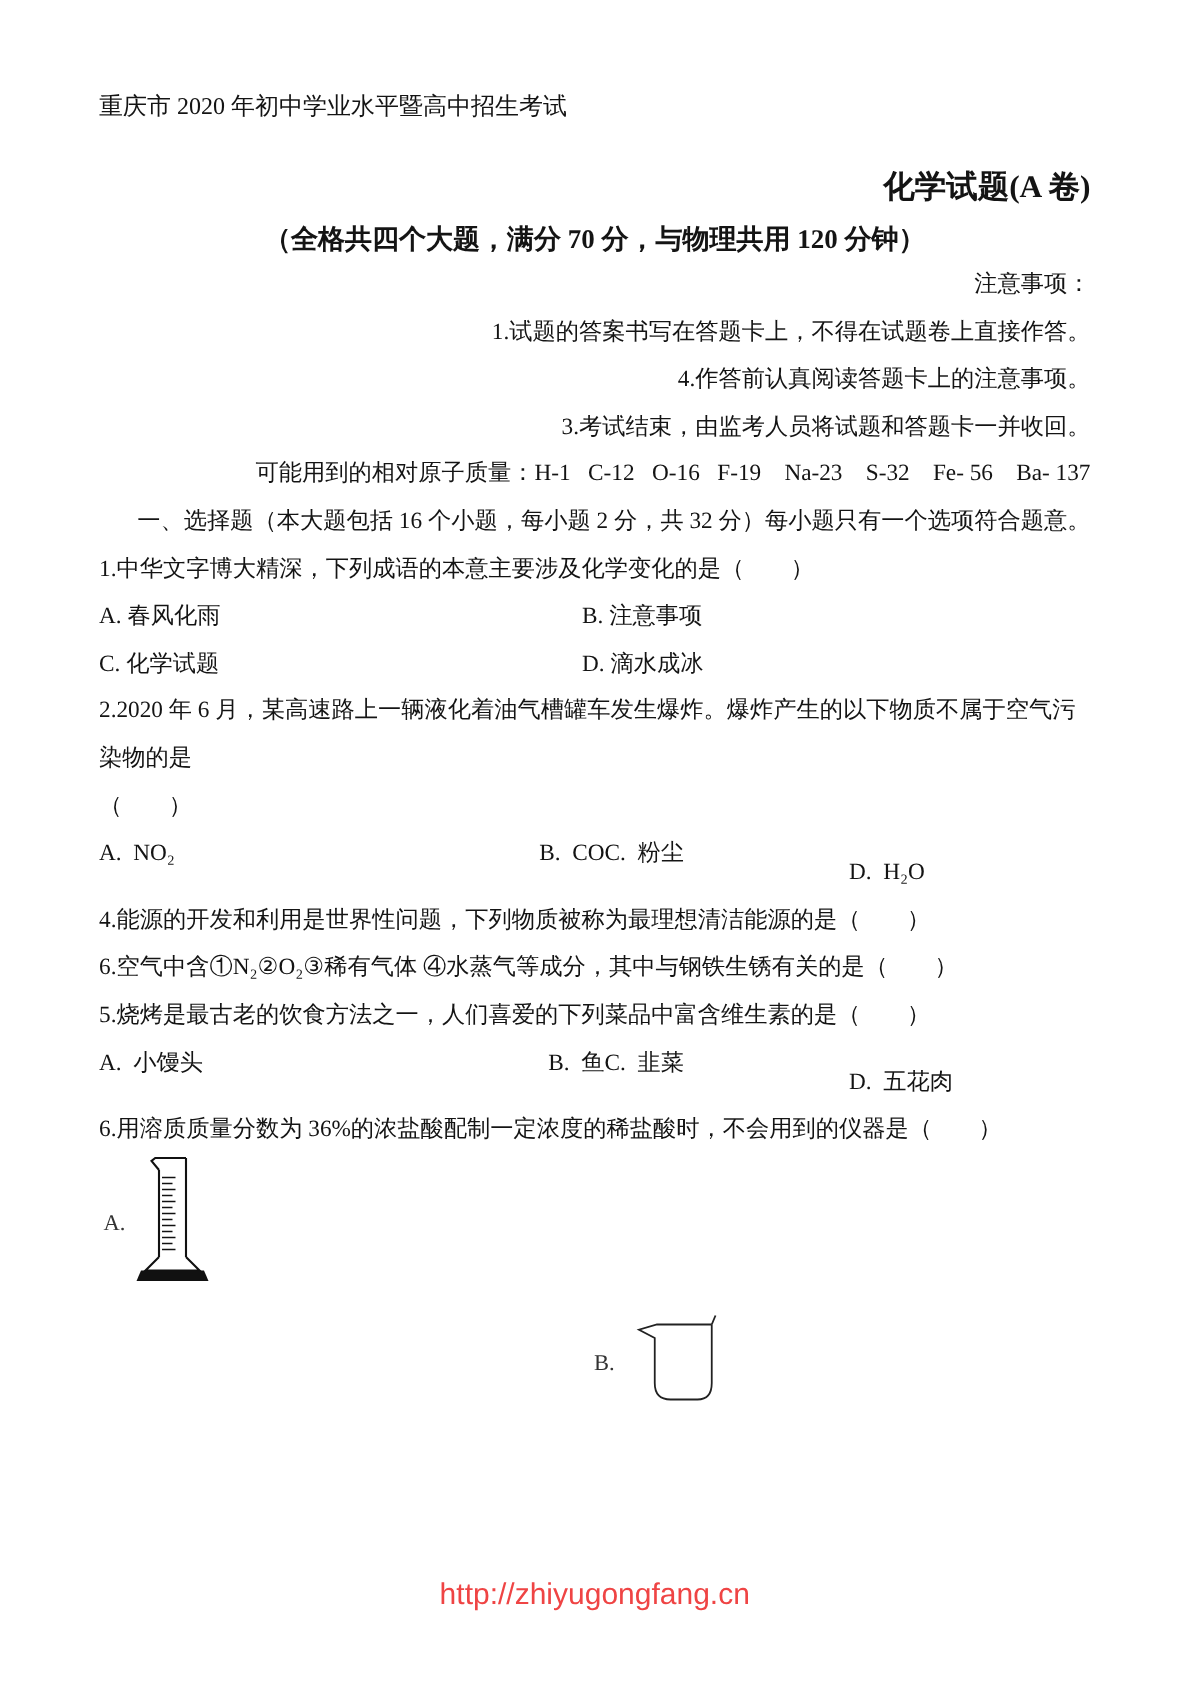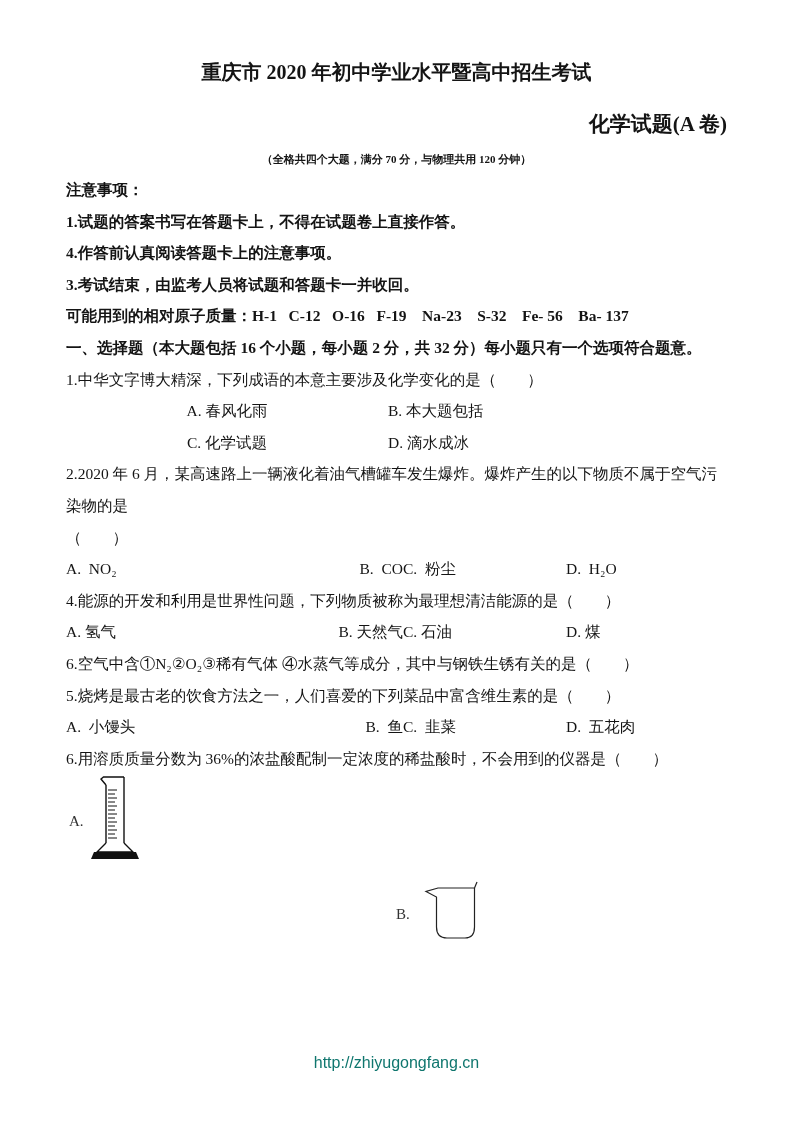--- a/index.html
+++ b/index.html
@@ -3,56 +3,56 @@
 <meta charset="utf-8">
 <style>
   html,body { margin:0; padding:0; background:#ffffff; }
   .page {
     position:relative; width:793px; height:1122px; margin:0 auto;
     background:#ffffff; overflow:hidden; color:#141414;
     font-family:"Liberation Serif","DejaVu Serif",serif;
   }
   .content { padding:58px 66px 0 66px; }
   .exam-title {
-    font-size:20px; font-weight:700; text-align:center; line-height:28px;
+    font-size:16px; font-weight:400; line-height:28px;
     white-space:pre-wrap;
   }
   .exam-subtitle {
     font-size:21px; font-weight:700; text-align:right; line-height:28px;
     margin-top:24px; white-space:pre-wrap;
   }
   .exam-meta {
-    font-size:11px; font-weight:700; text-align:center; line-height:22px;
+    font-size:18px; font-weight:700; text-align:center; line-height:22px;
     margin-top:10px; white-space:pre-wrap;
   }
   .doc-line {
     font-size:15.5px; line-height:31.6px; white-space:pre-wrap; margin:0;
   }
-  .bold { font-weight:700; }
+  .bold { font-weight:400;text-align:right; }
   .notes-start { margin-top:4px; }
   .opts { display:flex; }
   .opt { white-space:pre-wrap; }
   .opts-4 .opt:nth-child(1){ width:168px; }
   .opts-4 .opt:nth-child(2){ width:169px;text-align:right; }
   .opts-4 .opt:nth-child(3){ width:163px; }
-  .opts-4 .opt:nth-child(4){ flex:1; }
-  .opts-2 .opt:nth-child(1){ width:322px;text-align:center; }
+  .opts-4 .opt:nth-child(4){ flex:1;margin-top:13px; }
+  .opts-2 .opt:nth-child(1){ width:322px; }
   .opts-2 .opt:nth-child(2){ flex:1; }
   .figures { position:relative; height:200px; }
   .fig-label {
     position:absolute; font-size:15px; line-height:18px; color:#333;
     white-space:pre;
   }
   .fig-label-a { left:3px; top:38px; }
   .fig-label-b { left:330px; top:131px; }
   .fig-cylinder { position:absolute; left:24px; top:2px; }
   .fig-beaker  { position:absolute; left:356px; top:106px; }
   .footer-url {
     position:absolute; left:0; right:0; top:1053px; text-align:center;
-    color:#0f766e; font-size:16px; line-height:20px;
+    color:#ef4444; font-size:20px; line-height:20px;
     font-family:"Liberation Sans","DejaVu Sans",sans-serif;
   }
 </style>
 </head>
 <body>
 
 <div class="page">
   <div class="content">
 
     <div class="exam-title">重庆市 2020 年初中学业水平暨高中招生考试</div>
@@ -63,43 +63,37 @@
     <p class="doc-line bold">1.试题的答案书写在答题卡上，不得在试题卷上直接作答。</p>
     <p class="doc-line bold">4.作答前认真阅读答题卡上的注意事项。</p>
     <p class="doc-line bold">3.考试结束，由监考人员将试题和答题卡一并收回。</p>
 
     <p class="doc-line bold">可能用到的相对原子质量：H-1   C-12   O-16   F-19    Na-23    S-32    Fe- 56    Ba- 137</p>
     <p class="doc-line bold">一、选择题（本大题包括 16 个小题，每小题 2 分，共 32 分）每小题只有一个选项符合题意。</p>
 
     <p class="doc-line">1.中华文字博大精深，下列成语的本意主要涉及化学变化的是（        ）</p>
     <div class="doc-line opts opts-2">
       <div class="opt">A. 春风化雨</div>
-      <div class="opt">B. 本大题包括</div>
+      <div class="opt">B. 注意事项</div>
     </div>
     <div class="doc-line opts opts-2">
       <div class="opt">C. 化学试题</div>
       <div class="opt">D. 滴水成冰</div>
     </div>
 
     <p class="doc-line">2.2020 年 6 月，某高速路上一辆液化着油气槽罐车发生爆炸。爆炸产生的以下物质不属于空气污染物的是</p>
     <p class="doc-line">（        ）</p>
     <div class="doc-line opts opts-4">
       <div class="opt">A.  NO₂</div>
       <div class="opt">B.  CO</div>
       <div class="opt">C.  粉尘</div>
       <div class="opt">D.  H₂O</div>
     </div>
 
     <p class="doc-line">4.能源的开发和利用是世界性问题，下列物质被称为最理想清洁能源的是（        ）</p>
-    <div class="doc-line opts opts-4">
-      <div class="opt">A. 氢气</div>
-      <div class="opt">B. 天然气</div>
-      <div class="opt">C. 石油</div>
-      <div class="opt">D. 煤</div>
-    </div>
 
     <p class="doc-line">6.空气中含①N₂②O₂③稀有气体 ④水蒸气等成分，其中与钢铁生锈有关的是（        ）</p>
 
     <p class="doc-line">5.烧烤是最古老的饮食方法之一，人们喜爱的下列菜品中富含维生素的是（        ）</p>
     <div class="doc-line opts opts-4">
       <div class="opt">A.  小馒头</div>
       <div class="opt">B.  鱼</div>
       <div class="opt">C.  韭菜</div>
       <div class="opt">D.  五花肉</div>
     </div>

